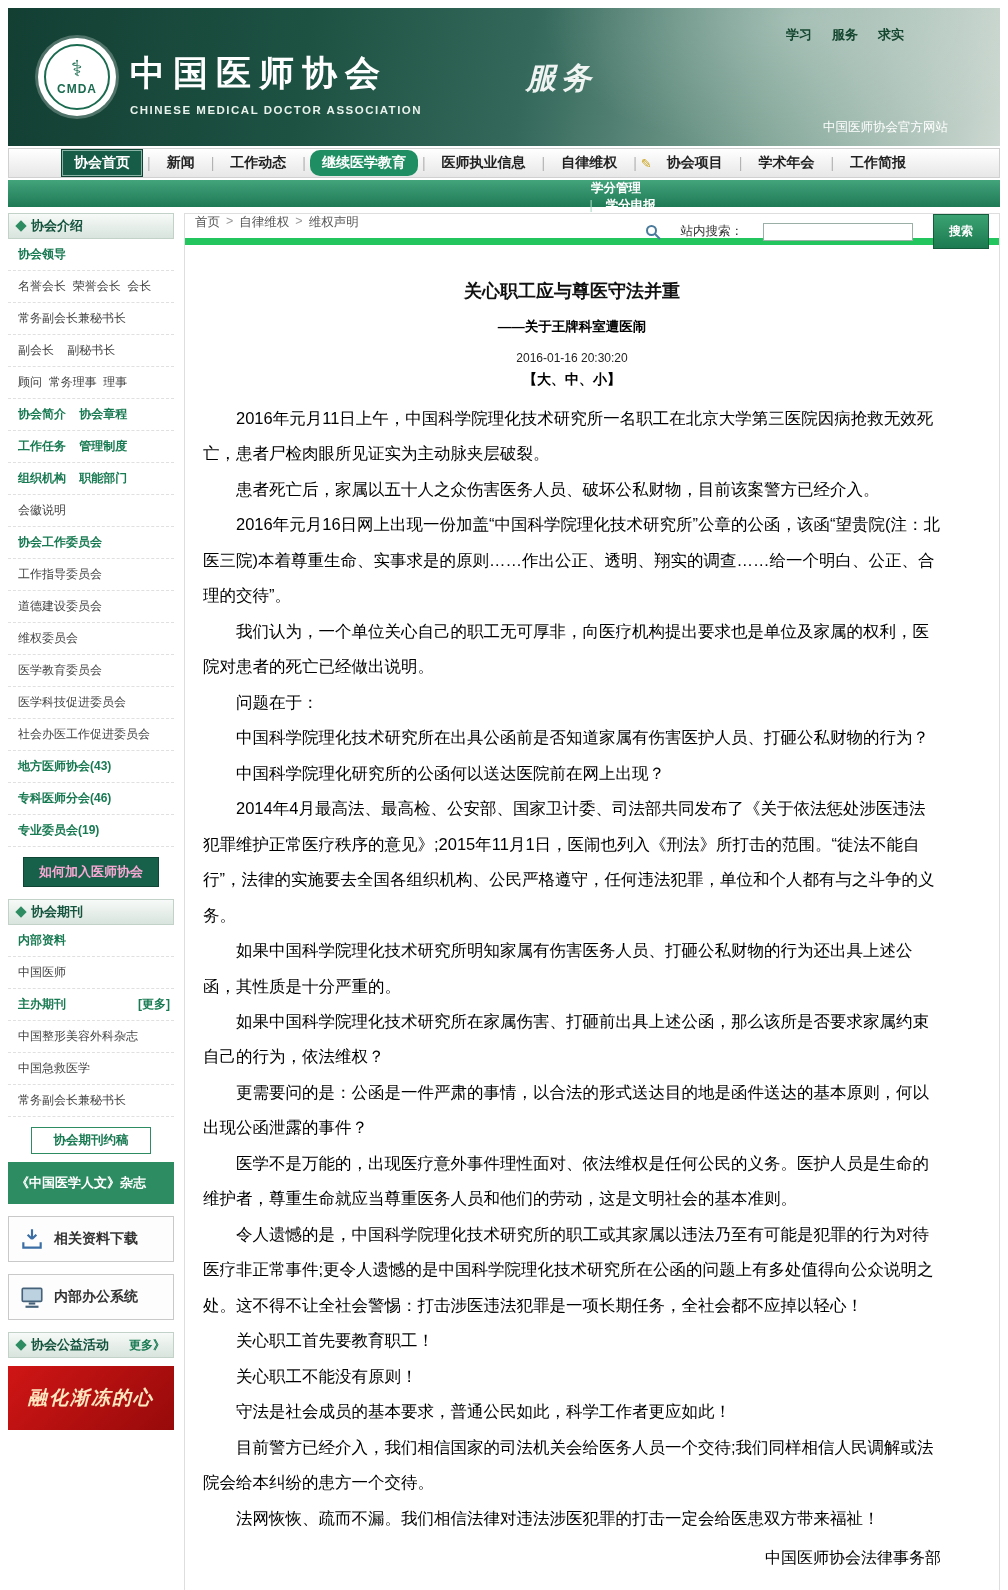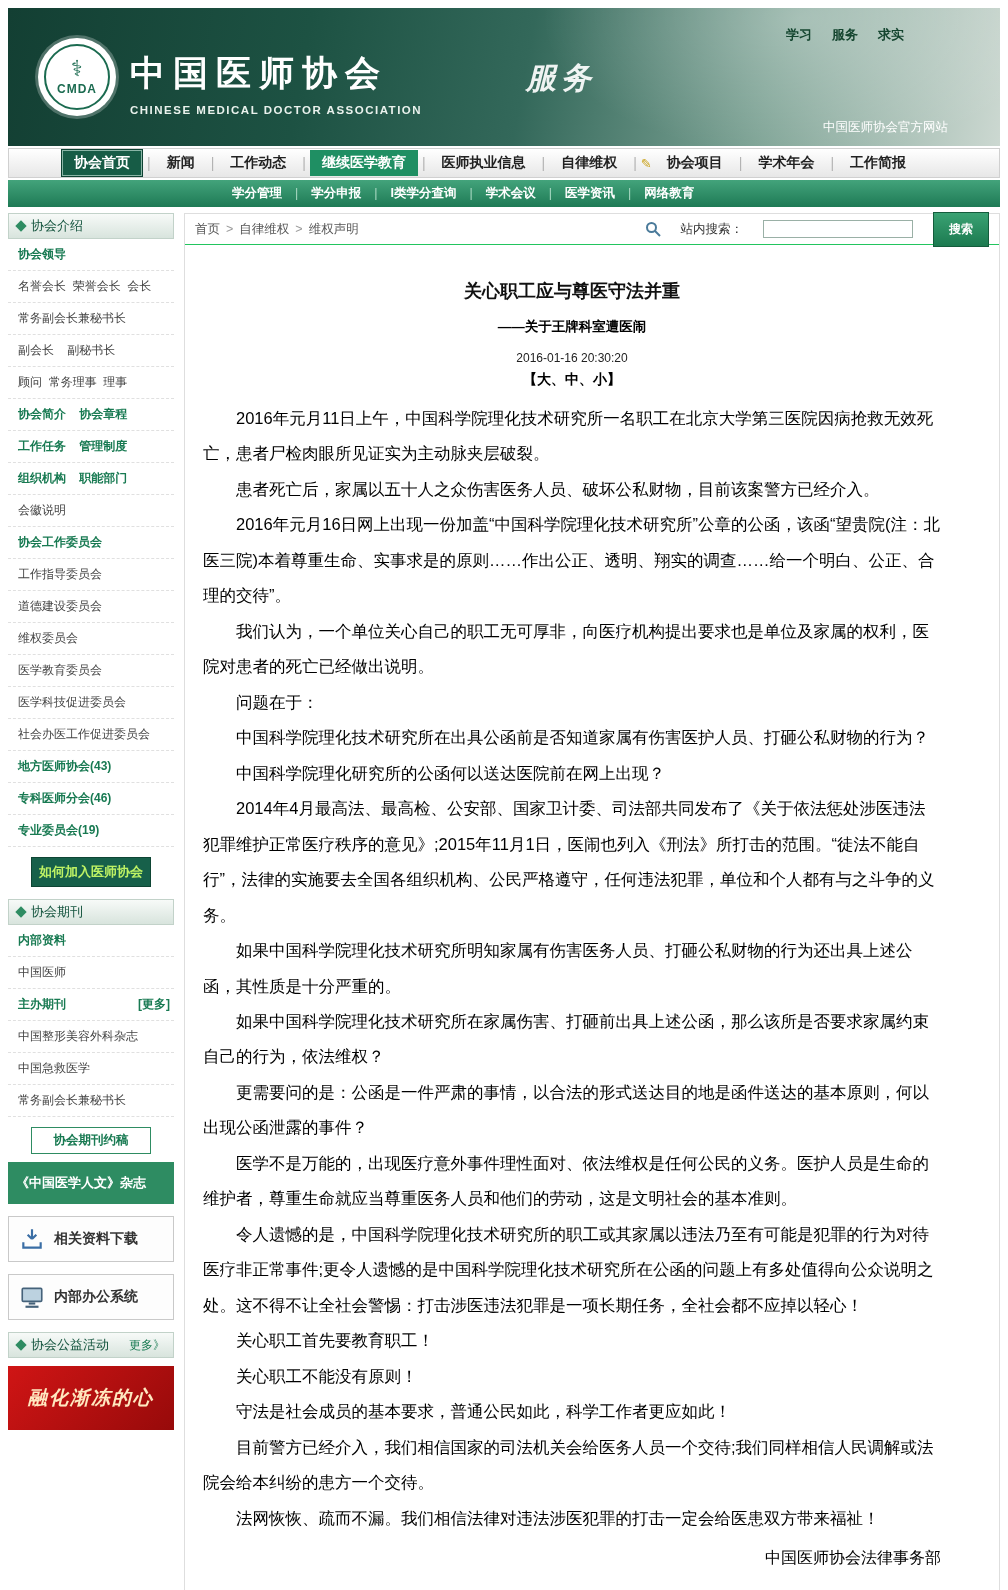--- a/index.html
+++ b/index.html
@@ -68,63 +68,63 @@
     background: linear-gradient(#ffffff, #e7e7e7);
     border: 1px solid #d0d0d0;
     display: flex; align-items: center;
     padding-left: 52px;
   }
   ul.tabs { list-style: none; margin: 0; padding: 0; display: flex; align-items: center; font-size: 14px; font-weight: bold; color: #222; }
   .tab { display: flex; align-items: center; }
   .tab:not(:last-child)::after { content: "|"; color: #b3b3b3; font-weight: normal; margin: 0 4px; }
   .tab .lbl { padding: 4px 12px; }
   .tab.active .lbl { background: #175c46; color: #fff; border: 1px solid #0e4232; box-shadow: inset 0 0 0 1px #8ab5a6; }
-  .tab.highlight .lbl { background: #1f8f63; color: #fff; }
+  .tab.highlight .lbl { background: #1f8f63; color: #fff; border-radius: 10px; }
   .tab-icon:not(:empty) { color: #caa21a; margin-right: 3px; font-size: 13px; }
 
   
   .subnav {
     margin-top: 2px; height: 27px;
     background: linear-gradient(#43a37b, #1e7a55);
     display: flex; align-items: center;
     padding-left: 224px;
-    font-size: 12.5px; color: #fff; font-weight: bold;
+    font-size: 12.5px; color: #fff; font-weight: bold; flex-direction: column;
   }
   .subnav-item + .subnav-item::before { content: "|"; margin: 0 13px; color: #a9d9c3; font-weight: normal; }
 
   
   .content { display: flex; gap: 10px; margin-top: 6px; align-items: flex-start; }
 
   
   .sidebar { width: 166px; flex-shrink: 0; font-size: 12px; }
   .side-header {
     height: 26px;
     background: linear-gradient(#f7faf8, #d8e4dd);
     border: 1px solid #c2d2c9;
     display: flex; align-items: center; gap: 6px;
     padding: 0 8px;
-    color: #14543e; font-weight: normal; font-size: 13px;
+    color: #14543e; font-weight: bold; font-size: 13px;
   }
   .hdr-icon { width: 8px; height: 8px; background: #2e8c62; transform: rotate(45deg); flex-shrink: 0; }
   .hdr-more { margin-left: auto; color: #187a52; font-size: 12px; }
   .side-section { margin-bottom: 12px; }
   .side-row {
     display: flex; align-items: center;
     padding: 7px 4px 7px 10px;
     border-bottom: 1px dashed #e0e0e0;
     color: #444;
   }
   .side-row .row-text { white-space: pre-wrap; }
   .side-row.green { color: #187a52; font-weight: bold; }
   .side-row .row-extra { margin-left: auto; color: #187a52; font-weight: bold; }
   .join-btn {
     display: block; margin: 10px auto 4px;
-    background: #17604a; color: #bef264;
+    background: #17604a; color: #f9a8d4;
     font-weight: bold; font-size: 13px; text-align: center;
-    padding: 5px 0; width: 120px;
+    padding: 5px 0; width: 136px;
     border: 1px solid #0e4534;
   }
   .submit-btn {
     display: block; margin: 10px auto 8px;
     background: #fff; color: #187a52;
     font-weight: bold; font-size: 12.5px; text-align: center;
     padding: 4px 0; width: 120px;
     border: 1px solid #2e8c62;
   }
   .hum-btn {
@@ -144,23 +144,23 @@
   .charity-banner {
     margin-top: 8px; height: 64px;
     background: linear-gradient(135deg, #d01515, #970a0a);
     display: flex; align-items: center; justify-content: center;
   }
   .charity-text { color: #ffe8c0; font-size: 19px; font-weight: bold; font-style: italic; letter-spacing: 2px; }
 
   
   .main { flex: 1; border: 1px solid #dedede; min-height: 1345px; background: #fff; }
   .crumb-row {
-    display: flex; align-items: center;
+    display: flex; align-items: flex-start;
     height: 31px; padding: 0 10px;
-    border-bottom: 1px solid #22c55e;
+    border-bottom: 7px solid #22c55e;
     font-size: 12.5px; color: #555;
   }
   .crumb-sep { margin: 0 6px; color: #999; }
   .crumb-search { margin-left: auto; display: flex; align-items: center; gap: 20px; color: #333; }
   .search-icon { flex-shrink: 0; }
   input.search { width: 150px; height: 18px; border: 1px solid #9ab0a6; background: #fff; }
   .search-btn {
     background: linear-gradient(#3aa273, #1c7a50);
     color: #fff; font-size: 12px; font-weight: bold;
     border: 1px solid #145c3c; padding: 8px 15px;

